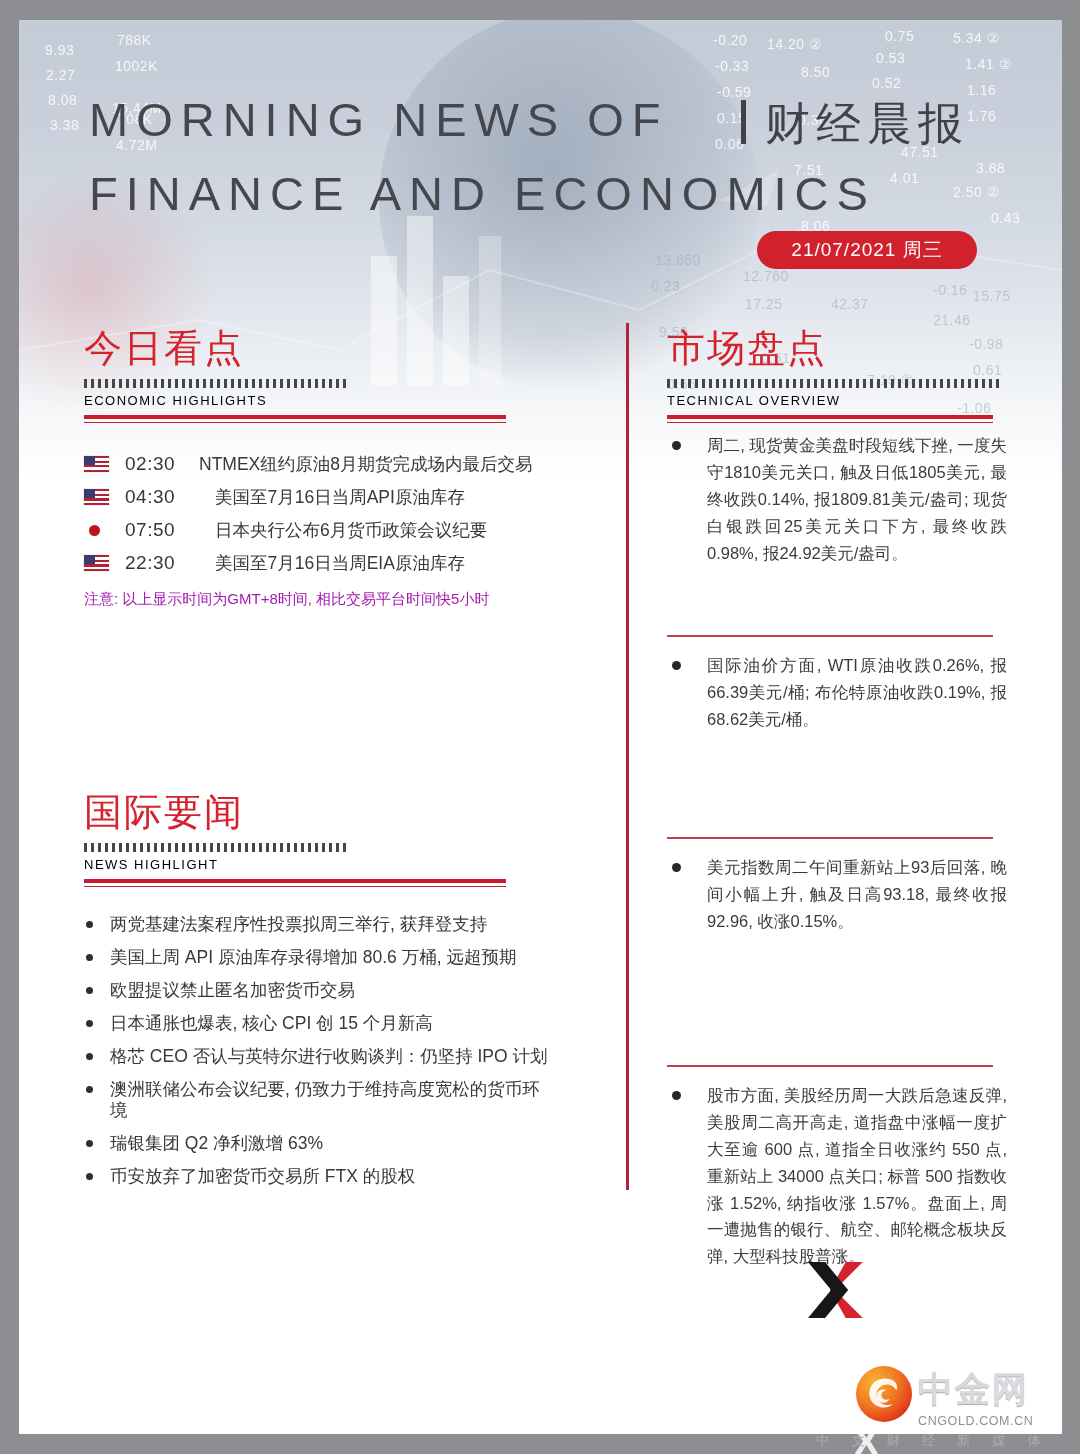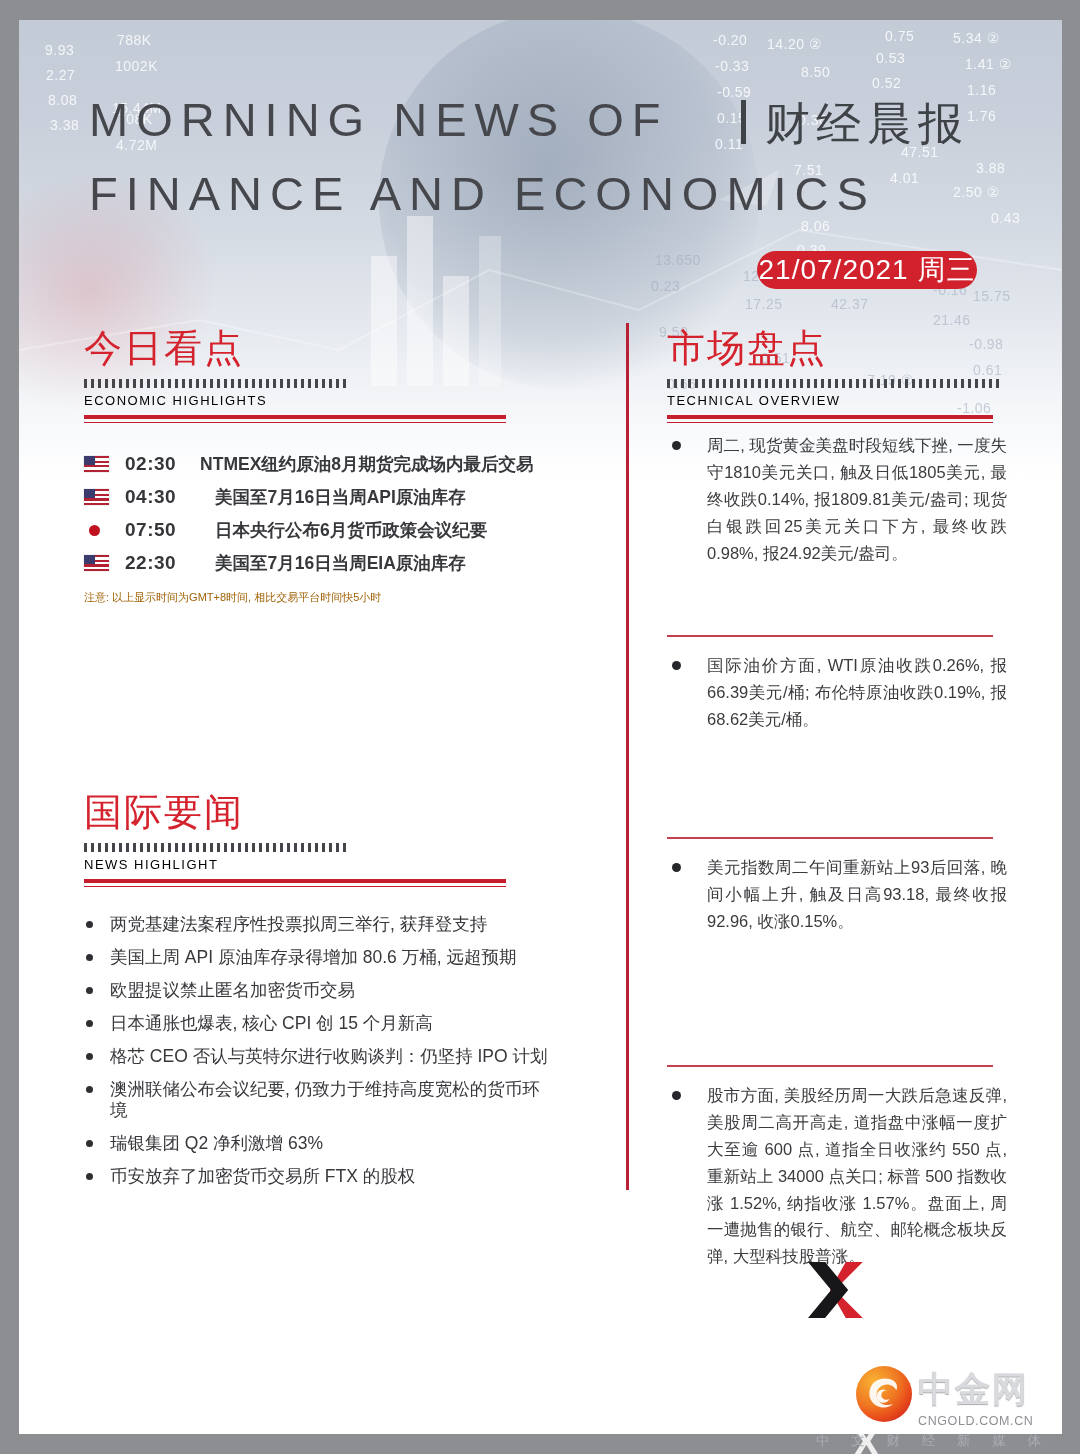--- a/index.html
+++ b/index.html
@@ -23,43 +23,43 @@
   .trendline{position:absolute;left:0;top:0;width:100%;height:460px;opacity:.5;}
   .bgnum{position:absolute;font-size:14px;color:rgba(255,255,255,.82);letter-spacing:.5px;white-space:nowrap;}
   .bgnum.dim{color:rgba(158,170,188,.55);}
 
   .title-en{position:absolute;left:70px;color:#45474c;font-size:47px;font-weight:400;letter-spacing:8px;white-space:nowrap;}
   .t1{top:72px;}
   .t2{top:146px;}
   .title-bar{position:absolute;left:722px;top:80px;width:5px;height:44px;background:#3f4247;}
   .title-cn{position:absolute;left:746px;top:74px;font-size:45px;color:#3f4247;letter-spacing:6px;white-space:nowrap;}
   .date-badge{position:absolute;left:738px;top:211px;width:220px;height:38px;background:#d0212c;border-radius:19px;
-              color:#fff;font-size:28px;display:flex;align-items:center;justify-content:center;letter-spacing:1px;margin-top:20px;}
+              color:#fff;font-size:19px;display:flex;align-items:center;justify-content:center;letter-spacing:1px;}
 
   
   .sec-title{font-size:38px;color:#d5232e;letter-spacing:2px;font-weight:400;line-height:1.1;}
   .dotline{margin-top:9px;height:9px;background:repeating-linear-gradient(90deg,#45464b 0 3px,rgba(0,0,0,0) 3px 7px);}
   .sec-sub{margin-top:5px;font-size:13px;color:#000000;letter-spacing:1.5px;}
   .rule{margin-top:7px;position:relative;height:9px;border-top:4px solid #c41e2f;}
   .rule::after{content:"";position:absolute;left:0;right:0;top:3px;border-top:1px solid #c41e2f;}
 
   
   .today{position:absolute;left:65px;top:308px;width:440px;}
   .today .dotline{width:262px;}
   .today .rule{width:422px;}
   #event-rows{margin-top:20px;}
-  .ev-row{display:flex;align-items:center;height:33px;font-weight:bold;}
+  .ev-row{display:flex;align-items:center;height:33px;}
   .flag{width:25px;height:16px;margin-right:16px;flex:0 0 auto;position:relative;}
   .flag.us{background:repeating-linear-gradient(#b22234 0 2.3px,#ffffff 2.3px 4.6px);box-shadow:0 0 0 .5px rgba(0,0,0,.12);}
   .flag.us::after{content:"";position:absolute;left:0;top:0;width:11px;height:9px;background:#3c3b6e;}
   .flag.jp{background:transparent;}
   .flag.jp::after{content:"";position:absolute;left:5px;top:3px;width:11px;height:11px;border-radius:50%;background:#c0111f;}
   .ev-time{width:66px;font-size:19px;color:#35363a;letter-spacing:.5px;}
   .ev-text{font-size:17.5px;color:#37383c;margin-left:24px;white-space:nowrap;}
-  .note{margin-top:10px;font-size:11px;color:#a16207;}
+  .note{margin-top:10px;font-size:15px;color:#a21caf;}
 
   
   .newsblk{position:absolute;left:65px;top:772px;width:470px;}
   .newsblk .dotline{width:262px;}
   .newsblk .rule{width:422px;}
   #news-list{list-style:none;margin:22px 0 0 0;padding:0;}
   #news-list li{display:flex;margin-bottom:13px;min-height:20px;}
   .ndot{width:7px;height:7px;border-radius:50%;background:#2e2f33;margin:7px 17px 0 2px;flex:0 0 auto;}
   .ntext{font-size:17.5px;color:#37383c;line-height:1.15;}
 
@@ -129,21 +129,21 @@
           <span class="bgnum" style="left: 696px; top: 38px;">-0.33</span>
           <span class="bgnum" style="left: 782px; top: 44px;">8.50</span>
           <span class="bgnum" style="left: 857px; top: 30px;">0.53</span>
           <span class="bgnum" style="left: 946px; top: 36px;">1.41 ②</span>
           <span class="bgnum" style="left: 698px; top: 64px;">-0.59</span>
           <span class="bgnum" style="left: 853px; top: 55px;">0.52</span>
           <span class="bgnum" style="left: 948px; top: 62px;">1.16</span>
           <span class="bgnum" style="left: 698px; top: 90px;">0.15</span>
           <span class="bgnum" style="left: 779px; top: 92px;">0.36</span>
           <span class="bgnum" style="left: 948px; top: 88px;">1.76</span>
-          <span class="bgnum" style="left: 696px; top: 116px;">0.11</span>
+          <span class="bgnum" style="left: 696px; top: 116px;">0.06</span>
           <span class="bgnum" style="left: 882px; top: 124px;">47.51</span>
           <span class="bgnum" style="left: 871px; top: 150px;">4.01</span>
           <span class="bgnum" style="left: 957px; top: 140px;">3.88</span>
           <span class="bgnum" style="left: 775px; top: 142px;">7.51</span>
           <span class="bgnum" style="left: 934px; top: 164px;">2.50 ②</span>
           <span class="bgnum" style="left: 972px; top: 190px;">0.43</span>
           <span class="bgnum" style="left: 782px; top: 198px;">8.06</span>
           <span class="bgnum" style="left: 778px; top: 222px;">0.39</span>
           <span class="bgnum dim" style="left: 636px; top: 232px;">13.650</span>
           <span class="bgnum dim" style="left: 632px; top: 258px;">0.23</span>

